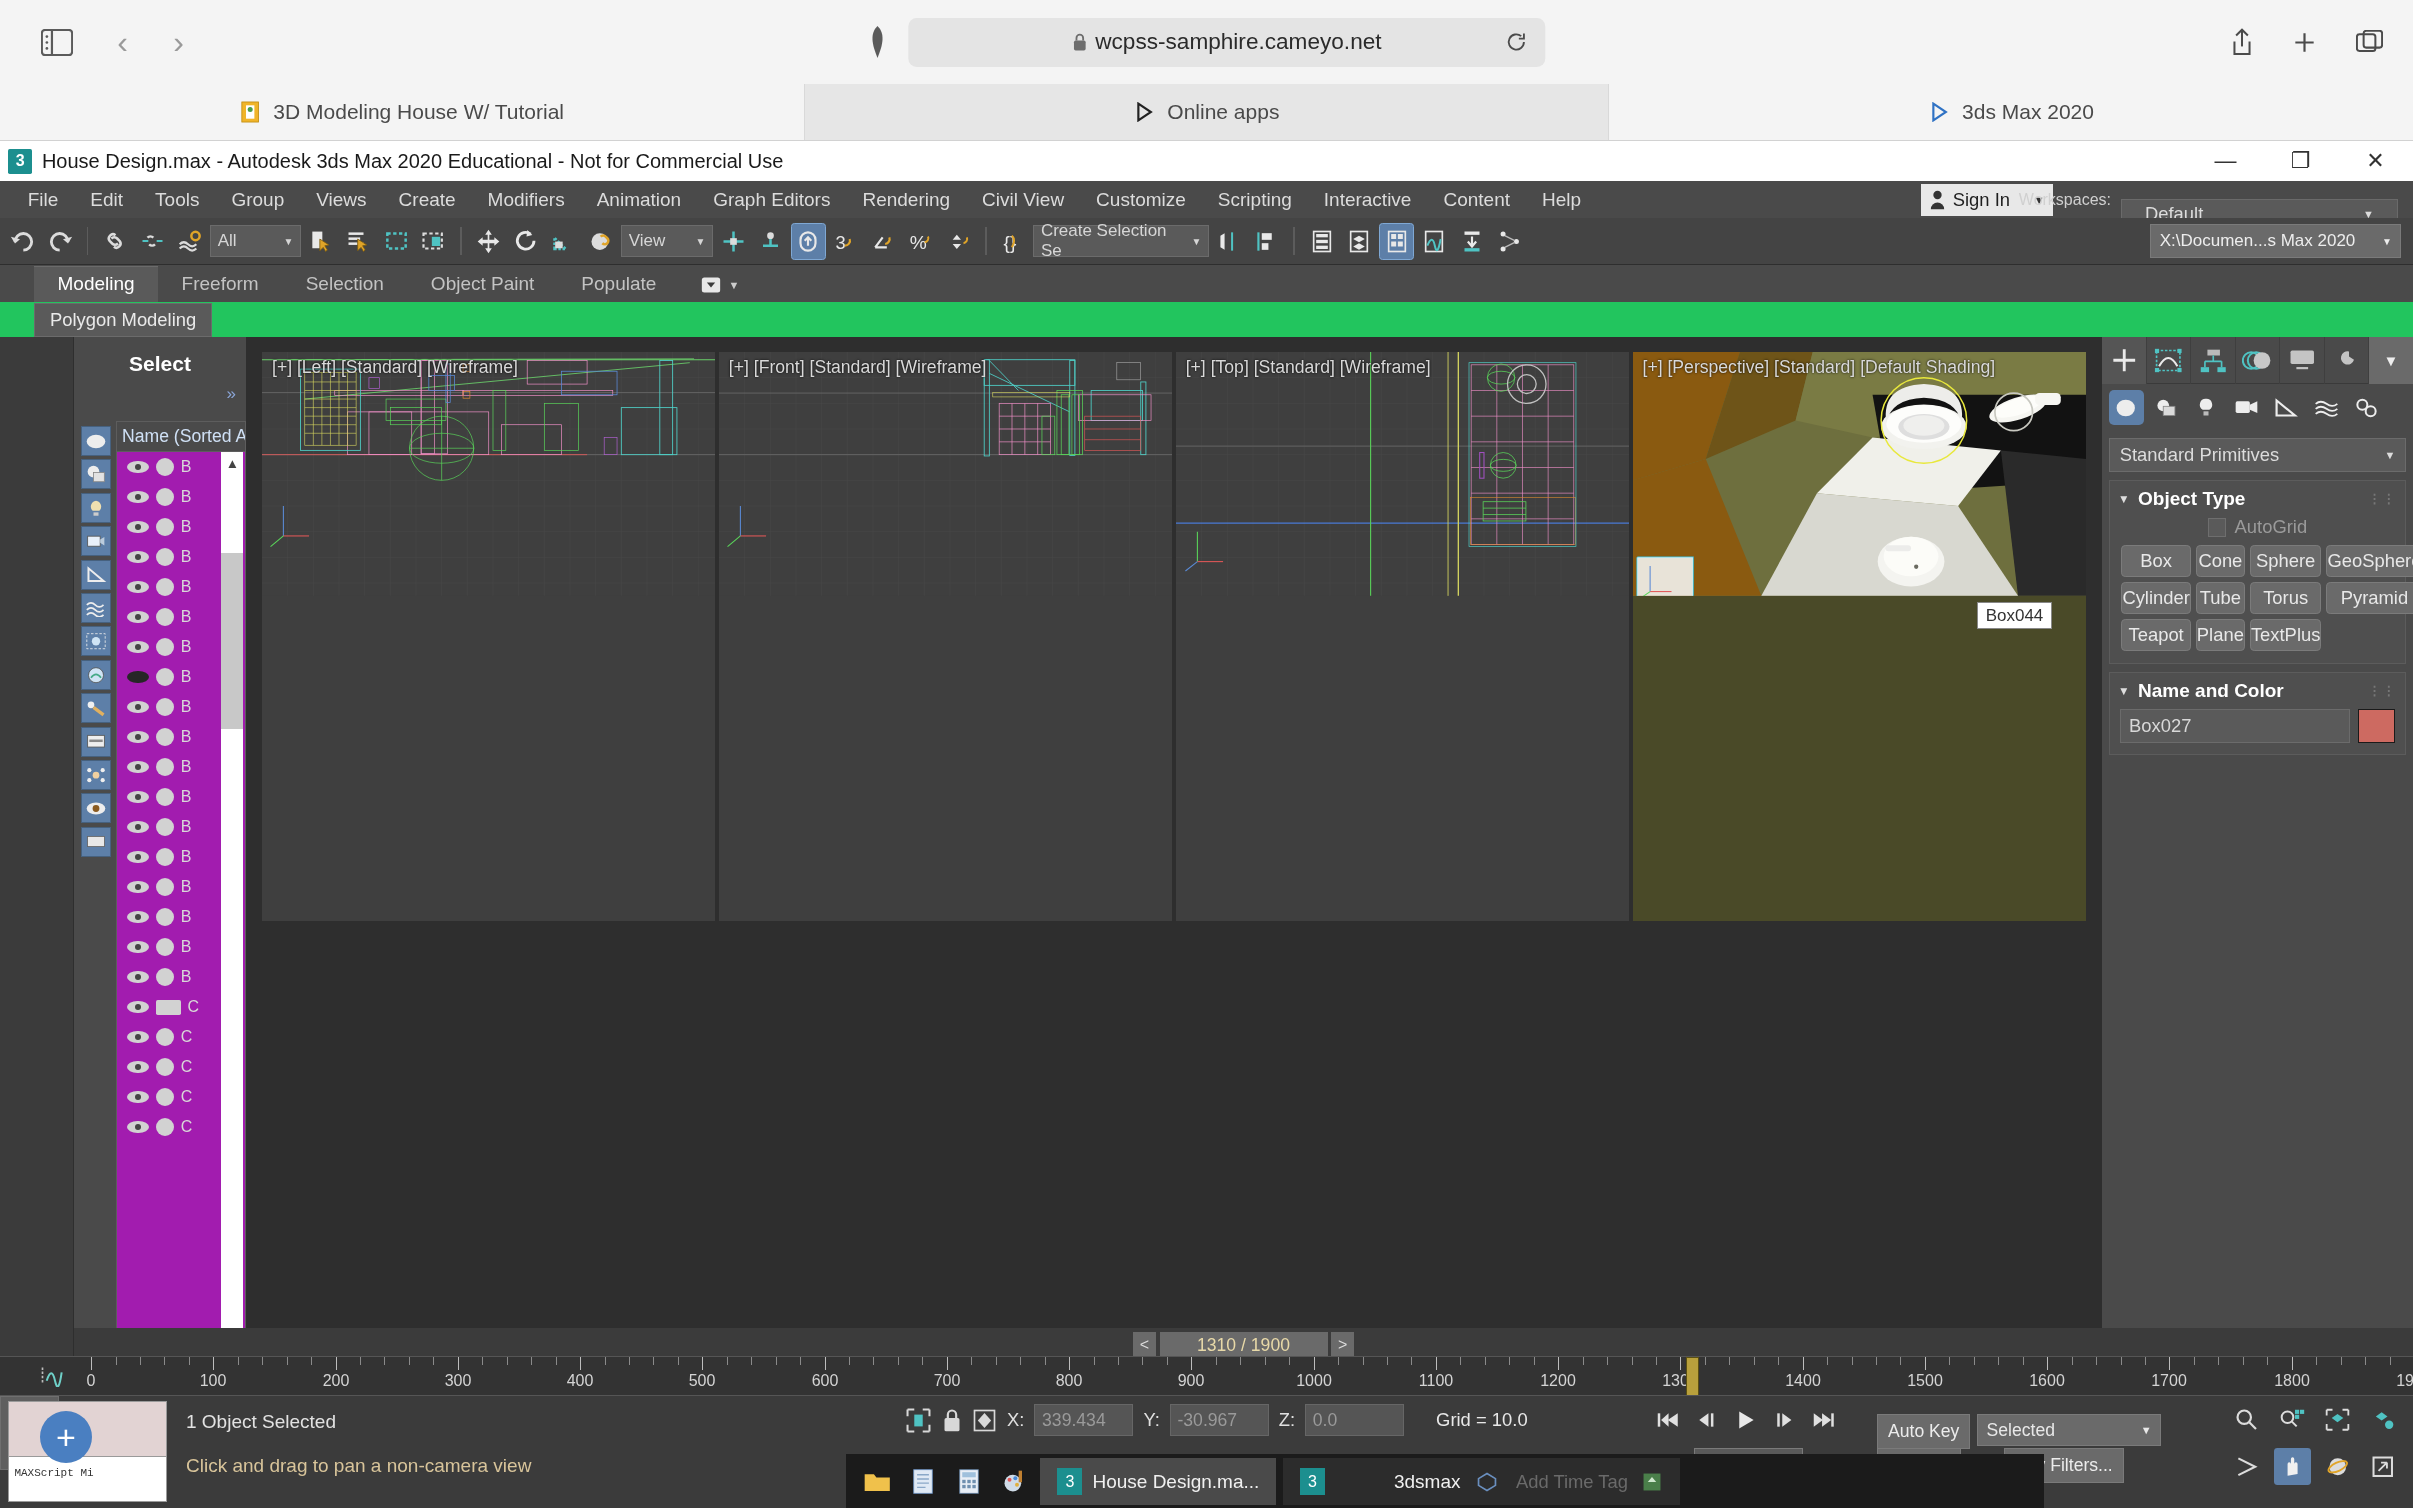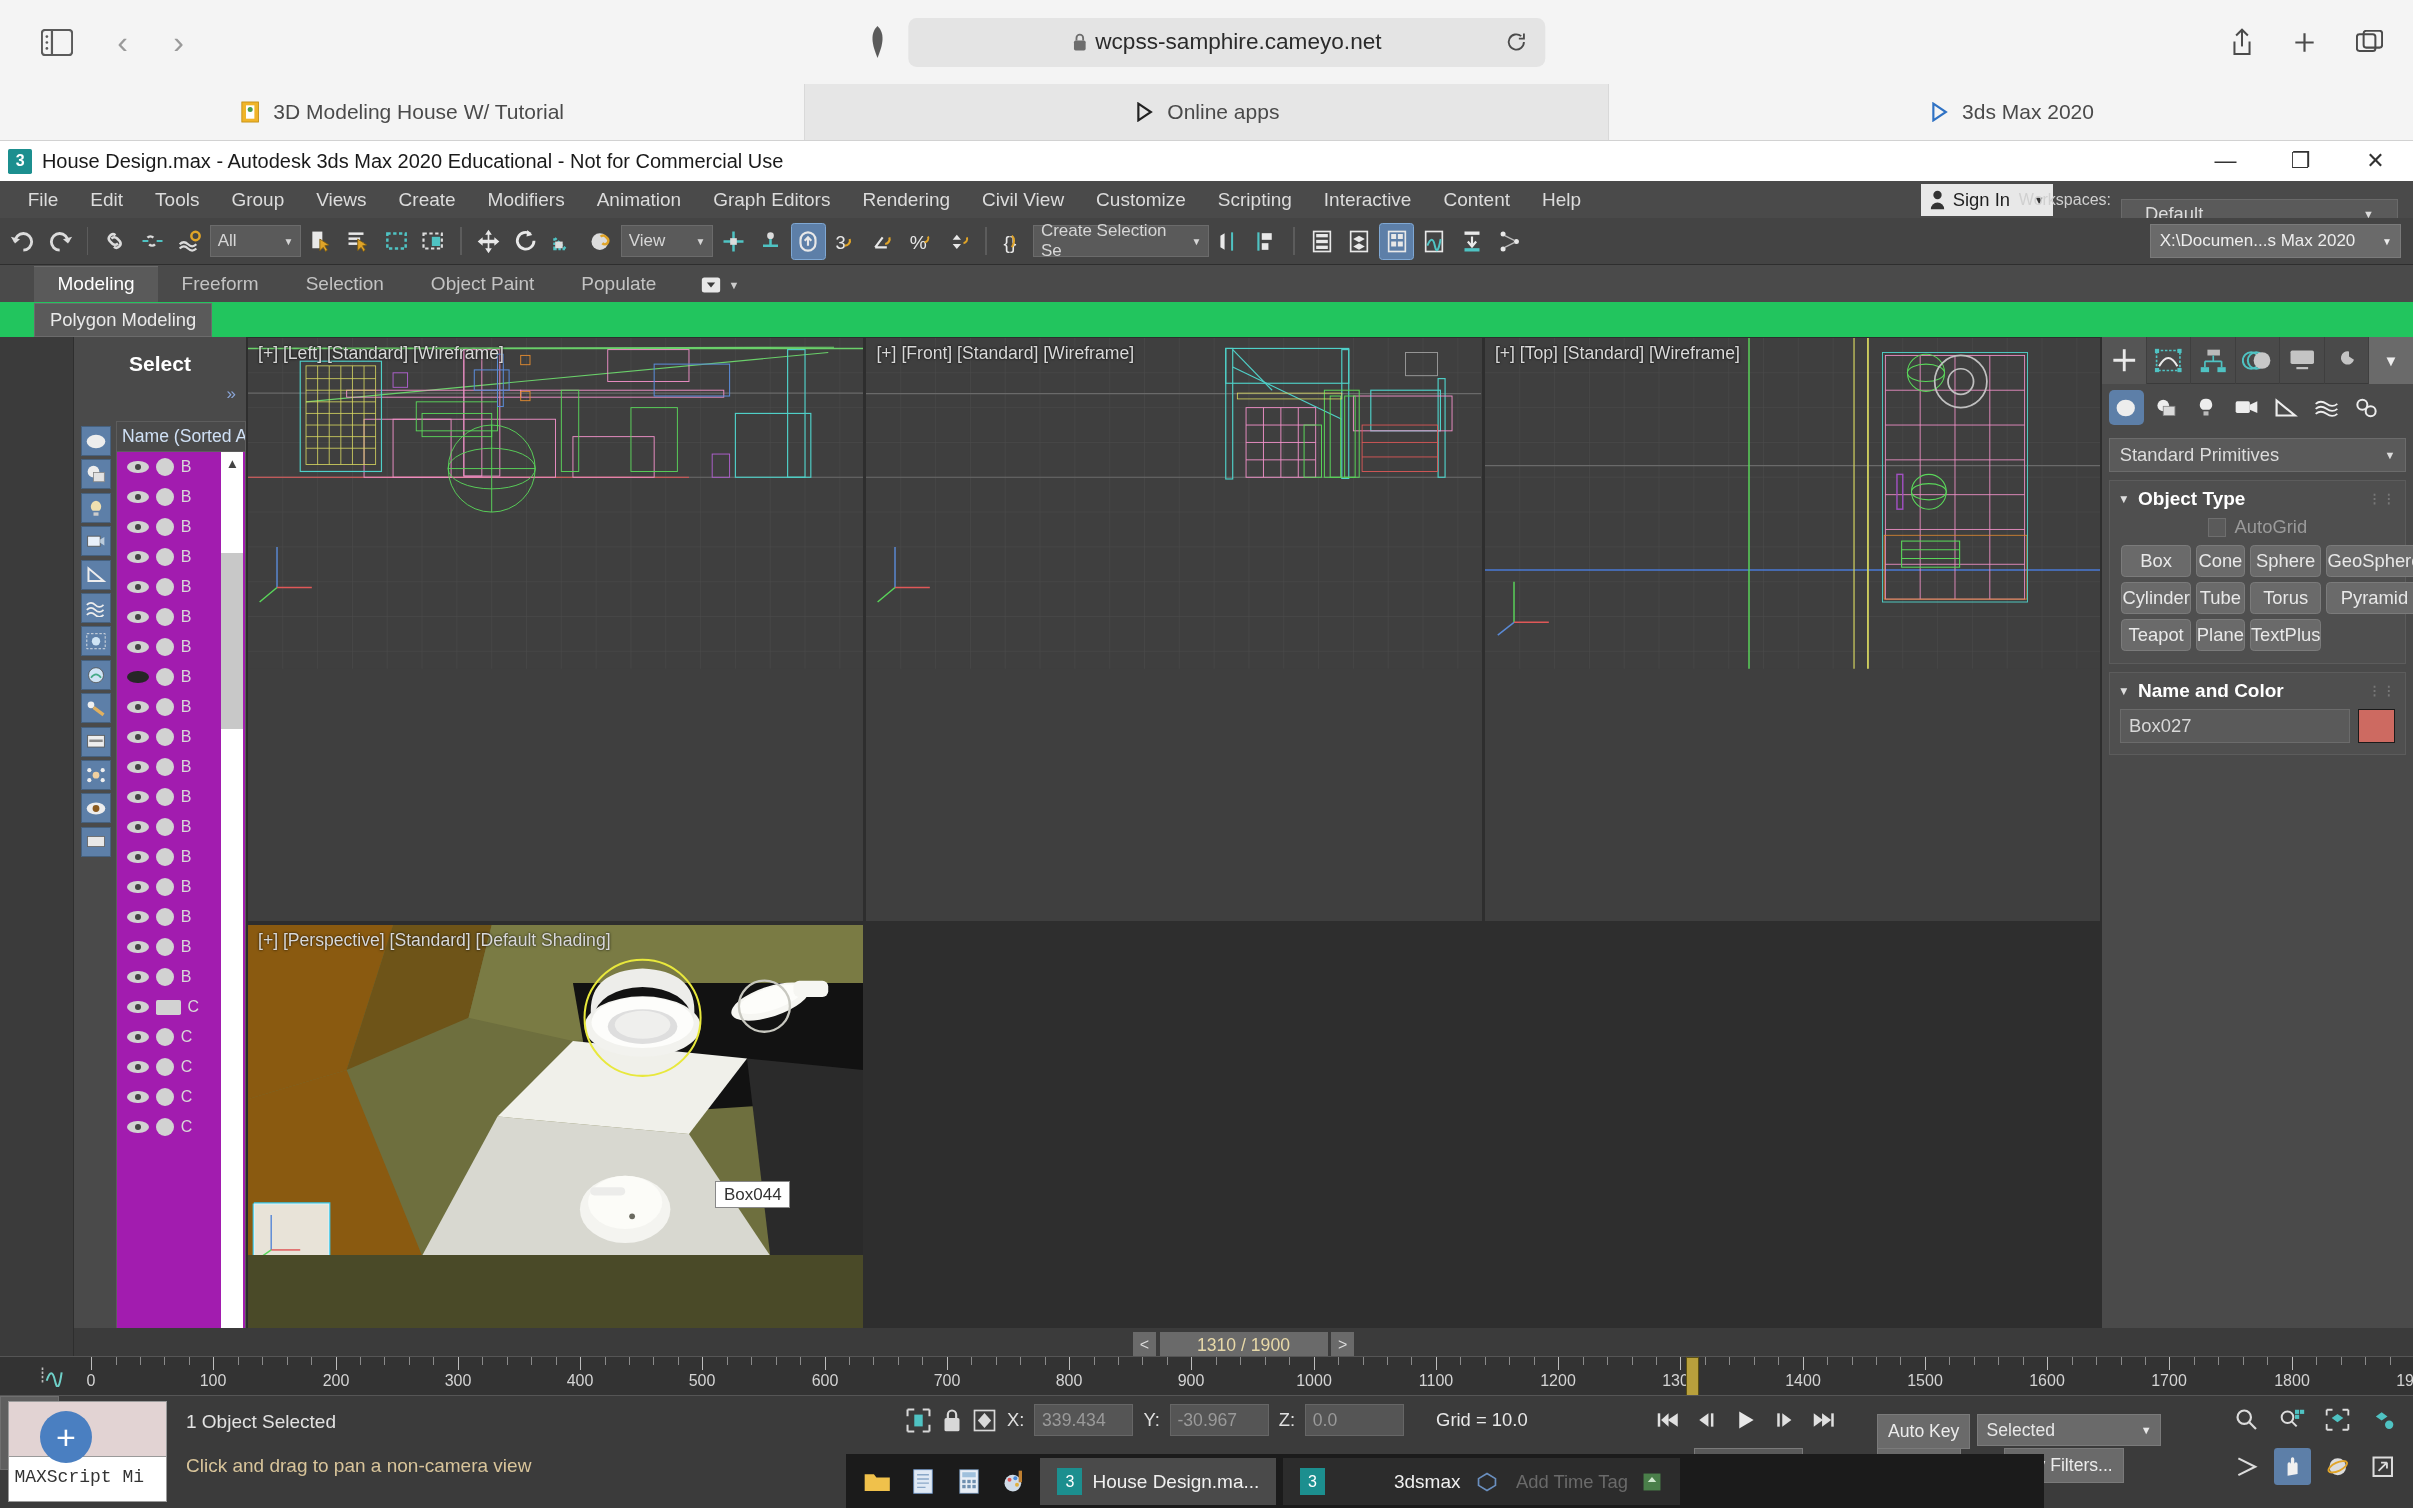--- a/index.html
+++ b/index.html
@@ -121,22 +121,22 @@
     background:#ffffff; }
   #se-thumb { position:absolute; left:0; width:22px; background:#c8c8c8; }
   .sb-arrow { width:22px; height:22px; display:flex; align-items:center; justify-content:center;
     font-size:13.4px; color:#444; }
   #se-hscroll { position:absolute; left:42px; right:0; bottom:6.7px; height:28.5px;
     background:#ffffff; display:flex; align-items:center; justify-content:space-between;
     padding:0 3.4px; }
   #se-hthumb { width:40px; height:20px; background:#c8c8c8; }
 
   
-  #viewports { flex:1; display:grid; grid-template-columns:1fr 1fr 1fr; grid-template-rows:1fr 1fr;
-    gap:3.4px; background:#2e2e2e; padding:1px; position:relative; }
+  #viewports { flex:1; display:grid; grid-template-columns:1fr 1fr 1fr 1fr; grid-template-rows:1fr 1fr;
+    gap:3.4px; background:#2e2e2e; padding:15px; position:relative; }
   .vp { position:relative; overflow:hidden; background:#3f3f3f; }
   .vp-label { position:absolute; top:5px; left:10px; font-size:17.6px; color:#d9d9d9;
     z-index:5; text-shadow:0 0 2.5px #000; white-space:nowrap; }
   .vp-grid { position:absolute; inset:0; }
   #vp-persp { background:#4a4a28; }
 
   
   #timeline-row { position:absolute; bottom:147px; left:74px; right:0; height:34px;
     background:#3b3b3b; display:flex; align-items:center; justify-content:center; }
   #frame-nav { display:flex; align-items:center; gap:3.4px; }
@@ -154,21 +154,21 @@
   #playhead { position:absolute; top:0; width:13.4px; height:39px; background:#b8a03c;
     border:0.8px solid #5a4f12; }
   #tl-curve-icon { position:absolute; left:40px; top:6.7px; color:#6fd0c8; font-size:20px; }
 
   
   #statusbar { position:absolute; bottom:0; left:0; right:0; height:114px; background:#3b3b3b;
     border-top:0.8px solid #555; }
   #maxscript-mini { position:absolute; left:8.4px; top:5px; width:159px; height:101px;
     background:#ffffff; border:0.8px solid #9a9a9a; }
   #ms-pink { height:55px; background:#e2d3d3; border-bottom:0.8px solid #9a9a9a; }
-  #ms-label { font-size:18px; color:#333; font-family:"Liberation Mono", monospace; padding:10px 5px; }
+  #ms-label { font-size:11px; color:#333; font-family:"Liberation Mono", monospace; padding:10px 5px; }
   #ms-plus { position:absolute; left:40px; top:15px; width:52px; height:52px; border-radius:50%;
     background:#4a7fc1; color:#fff; font-size:34px; display:flex; align-items:center;
     justify-content:center; }
   #status-msg1 { position:absolute; left:186px; top:15px; font-size:19px; color:#e2e2e2; }
   #status-msg2 { position:absolute; left:186px; top:59px; font-size:19px; color:#d8c49a; }
 
   #coord-area { position:absolute; left:905px; top:8.4px; display:flex; align-items:center; gap:10px; }
   .coord-lbl { font-size:18.4px; color:#e0e0e0; }
   .coord-fld { width:99px; height:32px; background:#555555; border:0.8px solid #666;
     color:#9a9a9a; font-size:17.6px; display:flex; align-items:center; padding-left:6.7px; }

